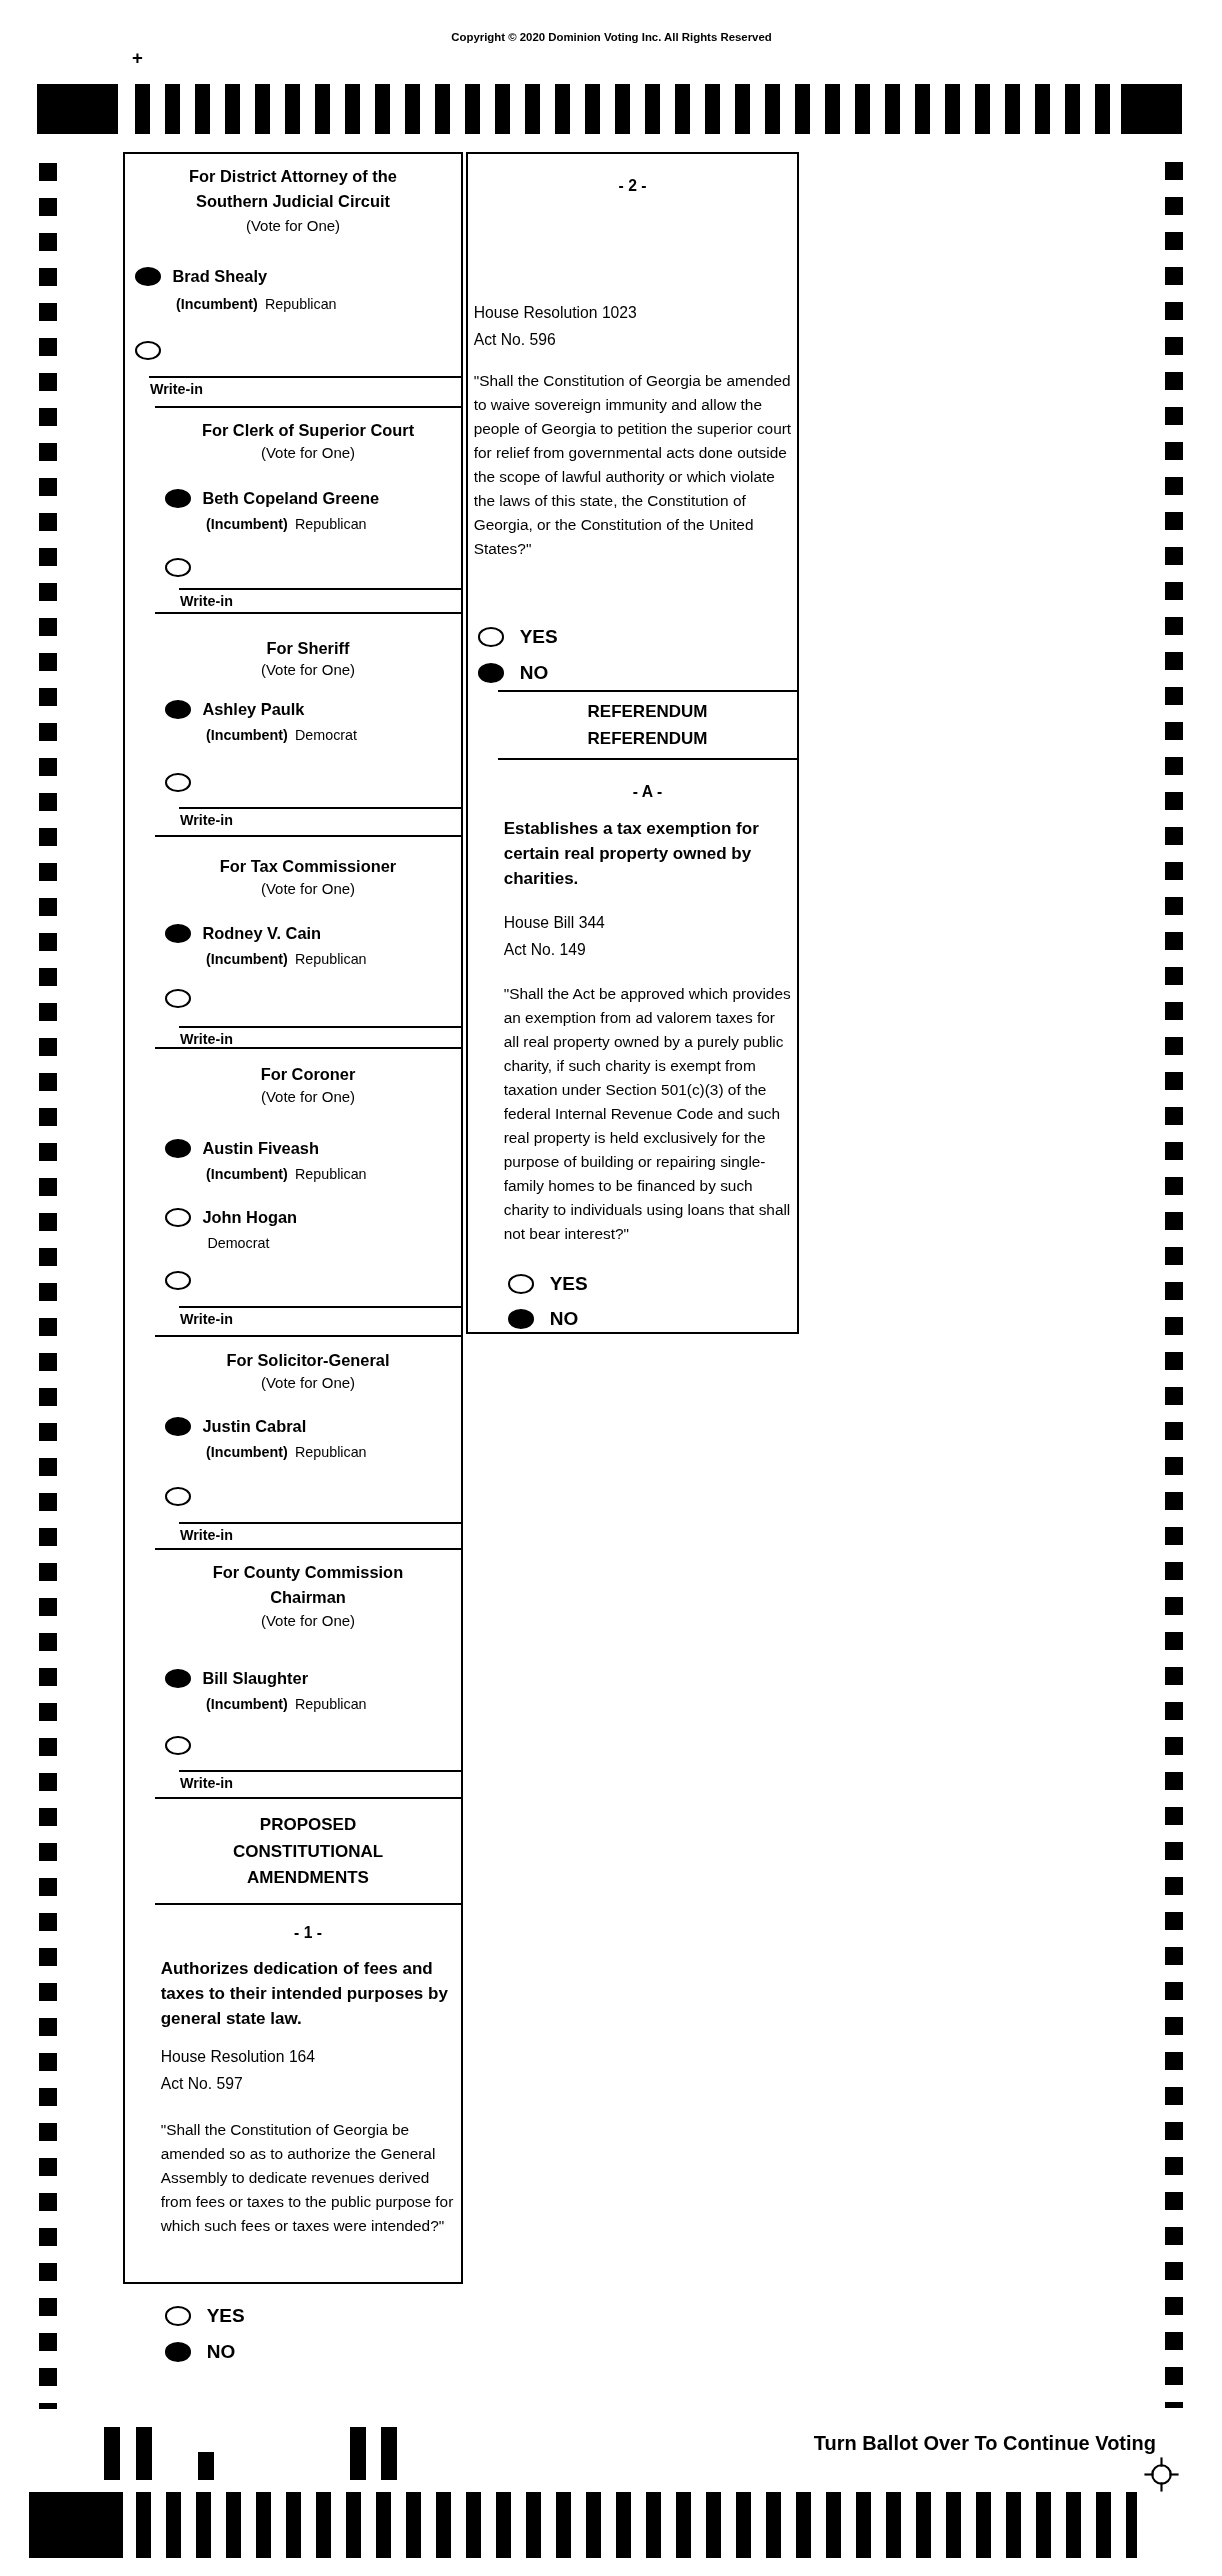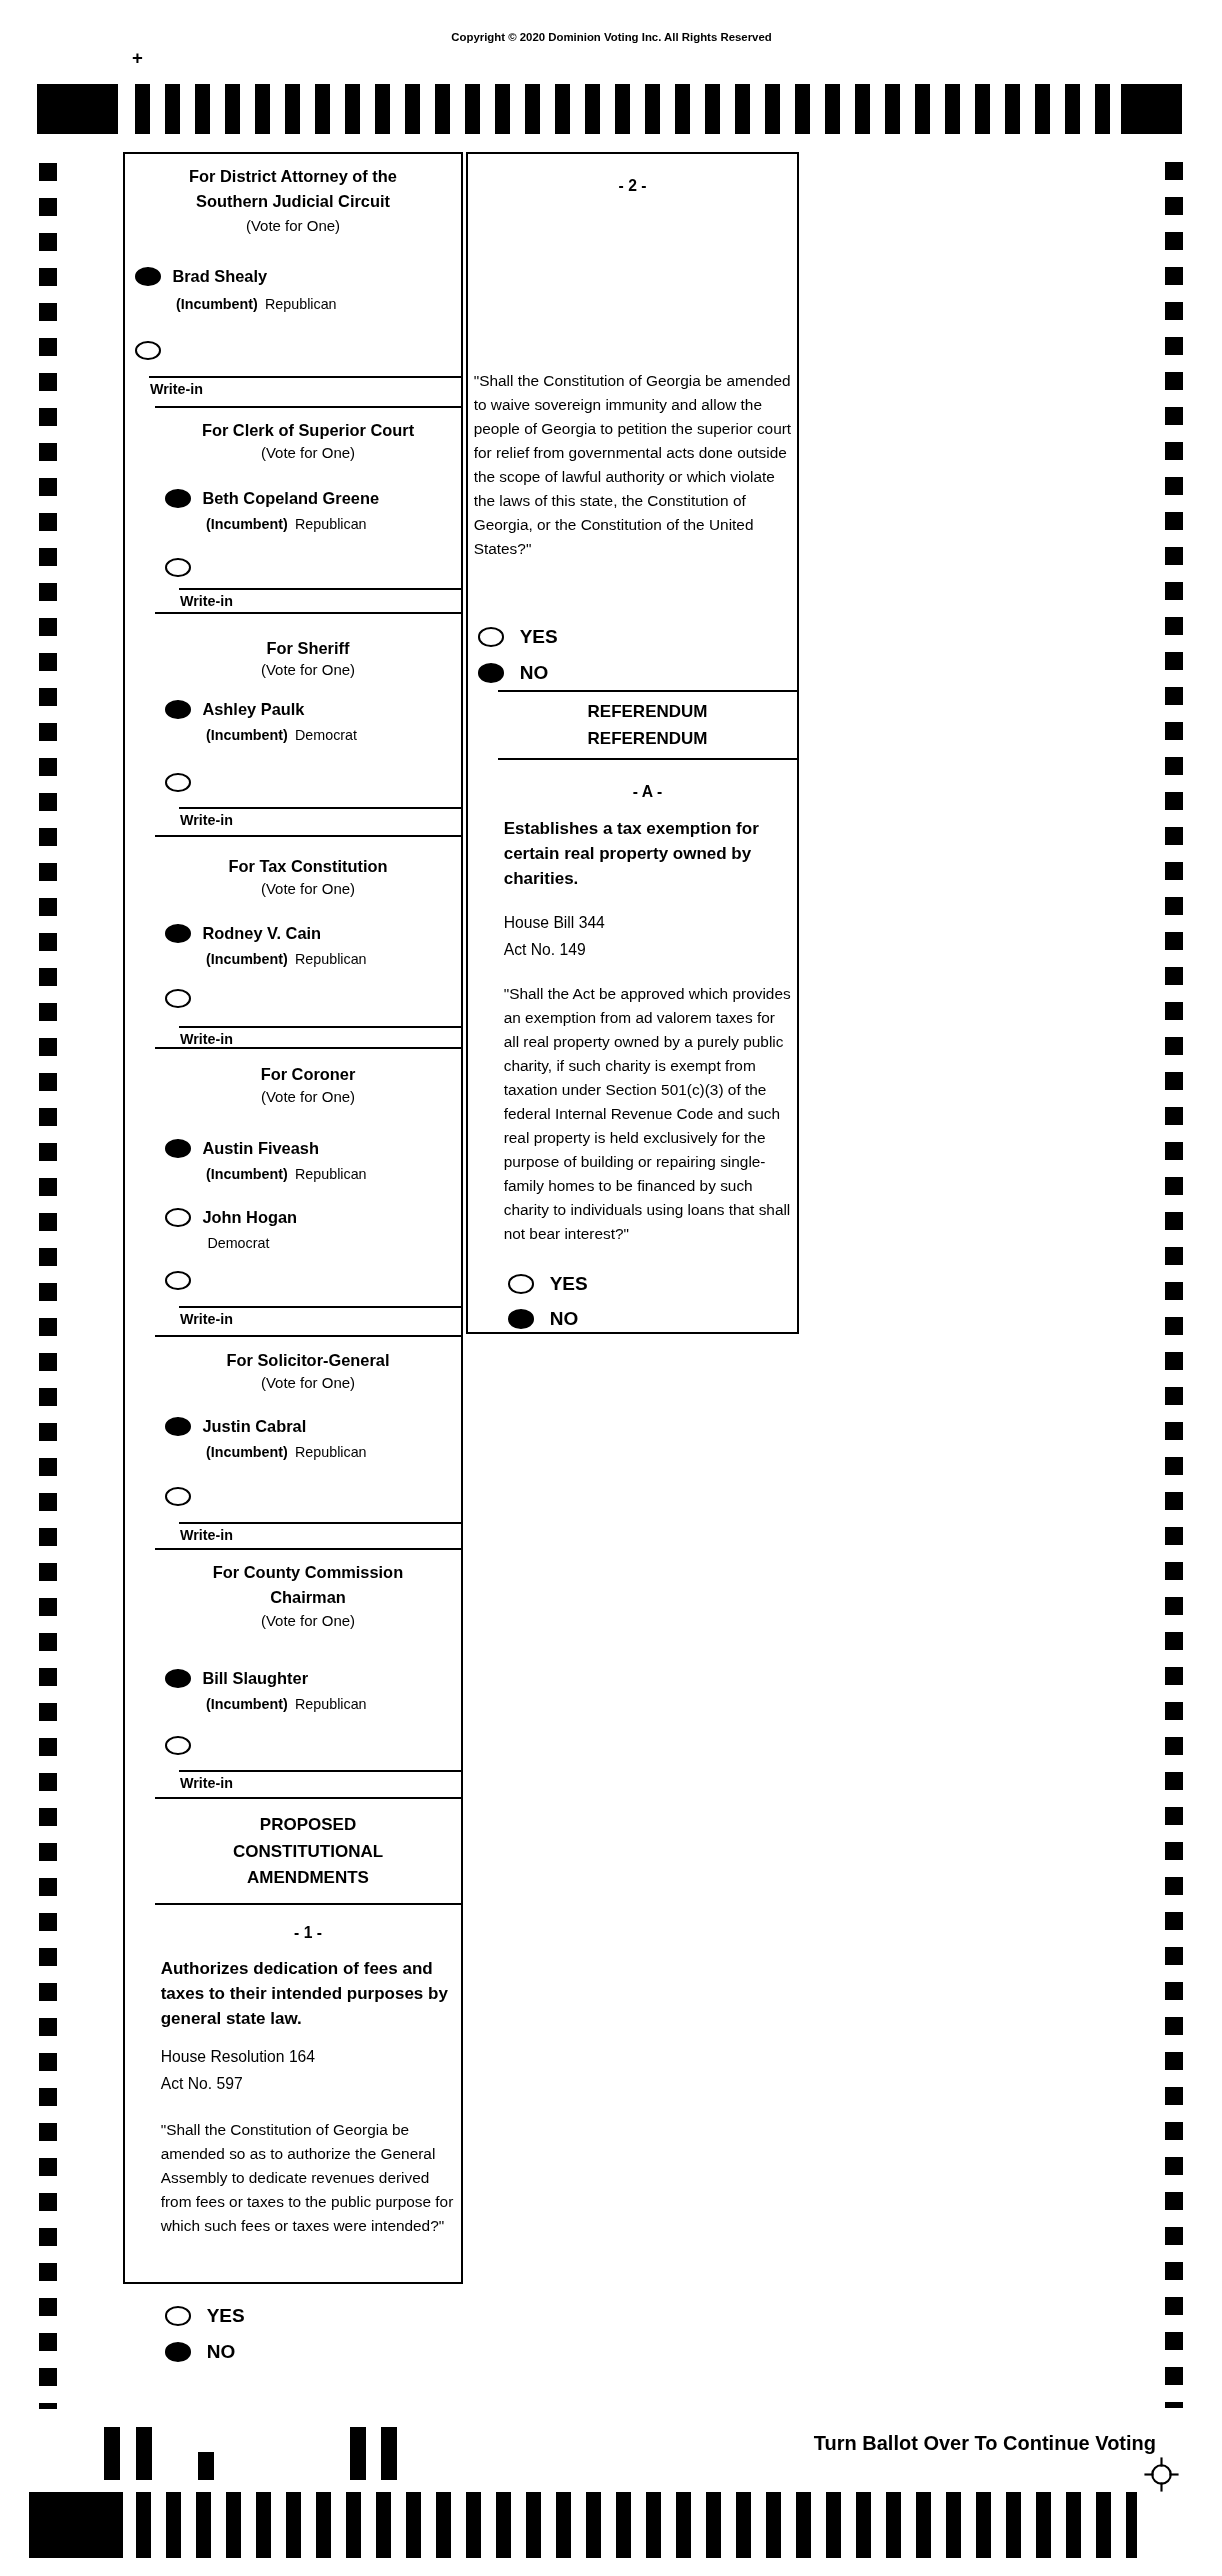--- a/index.html
+++ b/index.html
@@ -114,21 +114,21 @@
     <div class="row cand-row" style="top:159px">
       <span class="oval"></span>
     </div>
     <div class="row writein" style="top:193px">
       <div class="wtext">Write-in</div>
     </div>
   </div>
 
   <div class="sec" style="top:681px;height:212px">
     <div class="row c-title" style="top:17px">
-      <div>For Tax Constitution</div>
+      <div>For Tax Commissioner</div>
     </div>
     <div class="row vote-for" style="top:43px">(Vote for One)</div>
     <div class="row cand-row" style="top:87px">
       <span class="oval filled"></span>
       <span class="cand-name">Rodney V. Cain</span>
     </div>
     <div class="row party-row" style="top:114px">
       <b>(Incumbent)</b><span>Republican</span>
     </div>
     <div class="row cand-row" style="top:152px">
@@ -231,20 +231,24 @@
       <span class="oval filled"></span>
       <span class="yn-label">NO</span>
     </div>
   </div>
 </div>
 
 <div class="bbox" id="right-box">
 
   <div class="sec" style="top:0;height:536px">
     <div class="row m-number" style="top:23px">- 2 -</div>
+    <div class="row m-ref" style="top:146px">
+      <div>House Resolution 1023</div>
+      <div>Act No. 596</div>
+    </div>
     <div class="row m-question" style="top:215px">"Shall the Constitution of Georgia be amended to waive sovereign immunity and allow the people of Georgia to petition the superior court for relief from governmental acts done outside the scope of lawful authority or which violate the laws of this state, the Constitution of Georgia, or the Constitution of the United States?"</div>
     <div class="row yn-row" style="top:472px">
       <span class="oval"></span>
       <span class="yn-label">YES</span>
     </div>
     <div class="row yn-row" style="top:508px">
       <span class="oval filled"></span>
       <span class="yn-label">NO</span>
     </div>
   </div>

